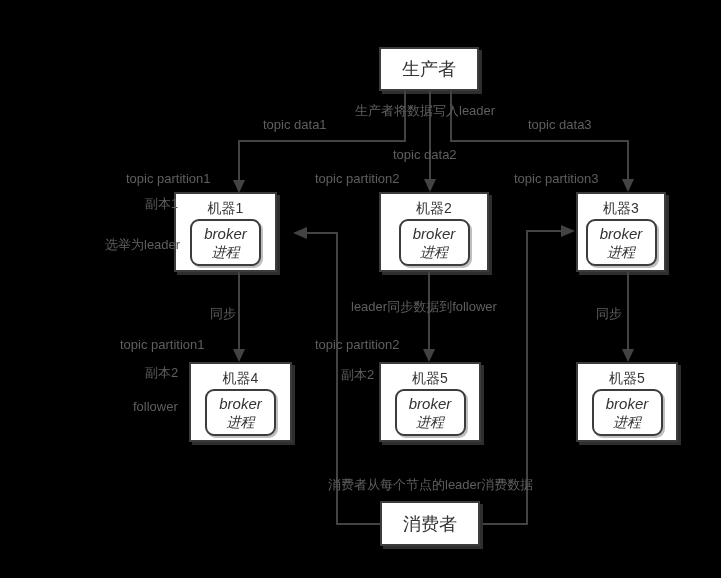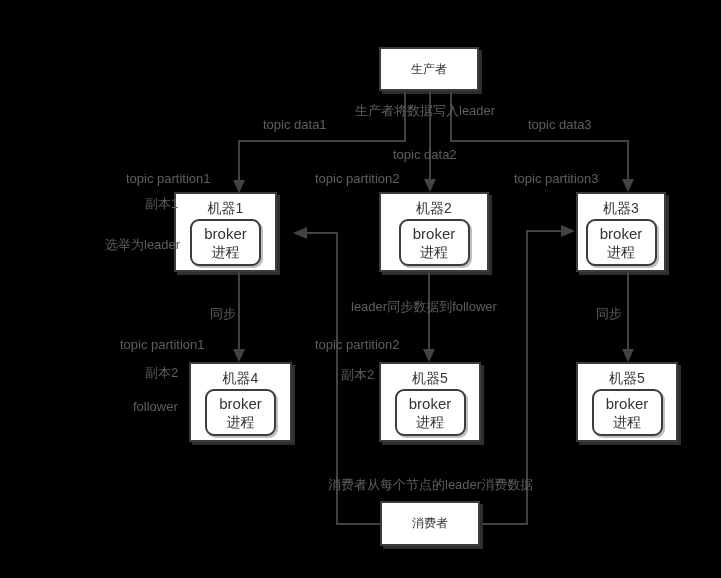--- a/index.html
+++ b/index.html
@@ -23,21 +23,21 @@
   }
   
   .term-box {
     position: absolute;
     background: var(--box-fill);
     border: 2px solid var(--box-border);
     box-shadow: 3px 3px 0 0 var(--shadow);
     display: flex;
     align-items: center;
     justify-content: center;
-    font-size: 12px;
+    font-size: 18px;
     color: var(--box-text);
   }
   
   .machine {
     position: absolute;
     width: 103px;
     height: 80px;
     background: var(--box-fill);
     border: 2px solid var(--box-border);
     box-shadow: 3px 3px 0 0 var(--shadow);
@@ -57,20 +57,21 @@
     height: 47px;
     background: var(--box-fill);
     border: 2px solid var(--box-border);
     border-radius: 9px;
     box-shadow: 2px 2px 0 0 rgba(0,0,0,0.25);
     display: flex;
     flex-direction: column;
     align-items: center;
     justify-content: center;
     color: var(--box-text);
+    font-style: italic;
   }
   .broker-line1 { font-size: 15px; line-height: 19px; }
   .broker-line2 { font-size: 14px; line-height: 18px; }
   
   .edge {
     position: absolute;
     background: var(--line-color);
   }
   
   .arrow { position: absolute; width: 0; height: 0; }

